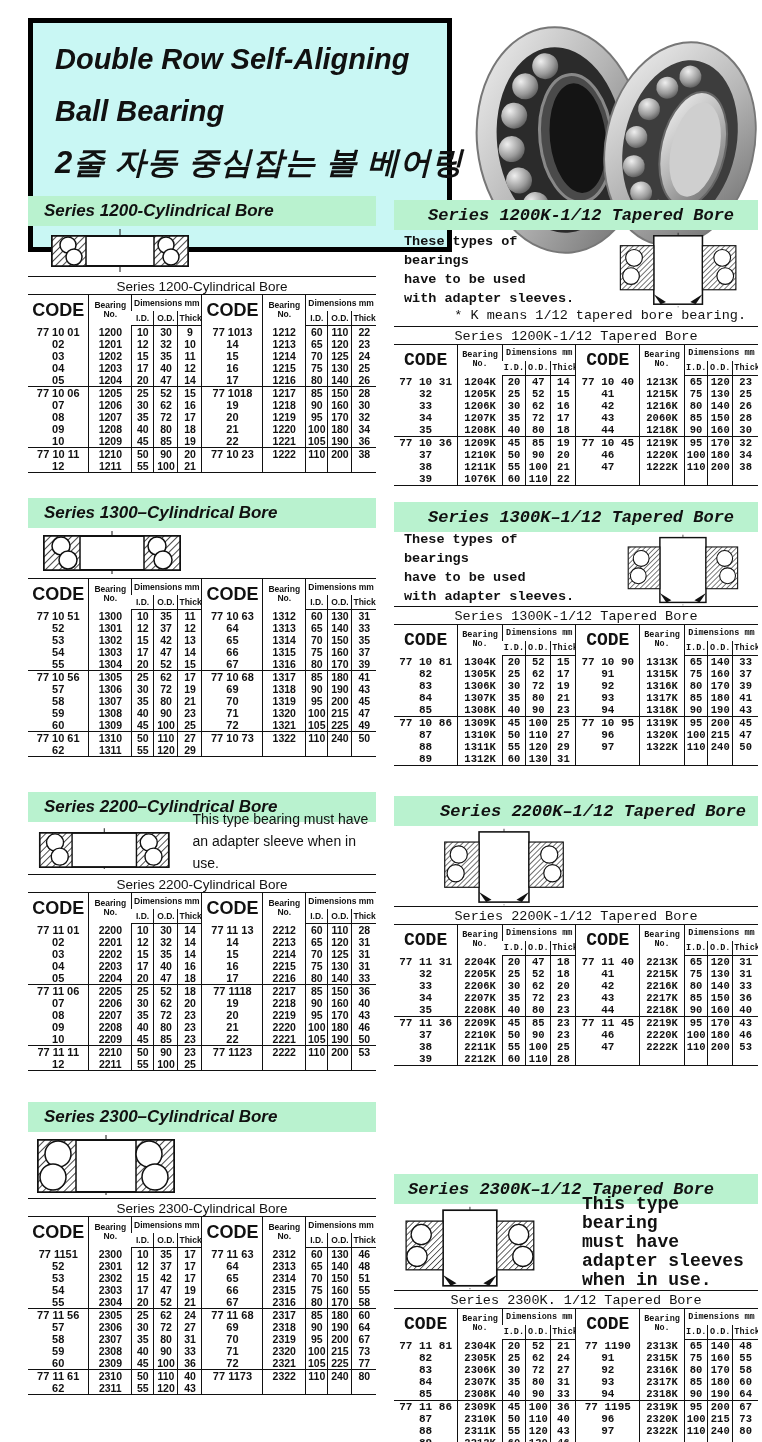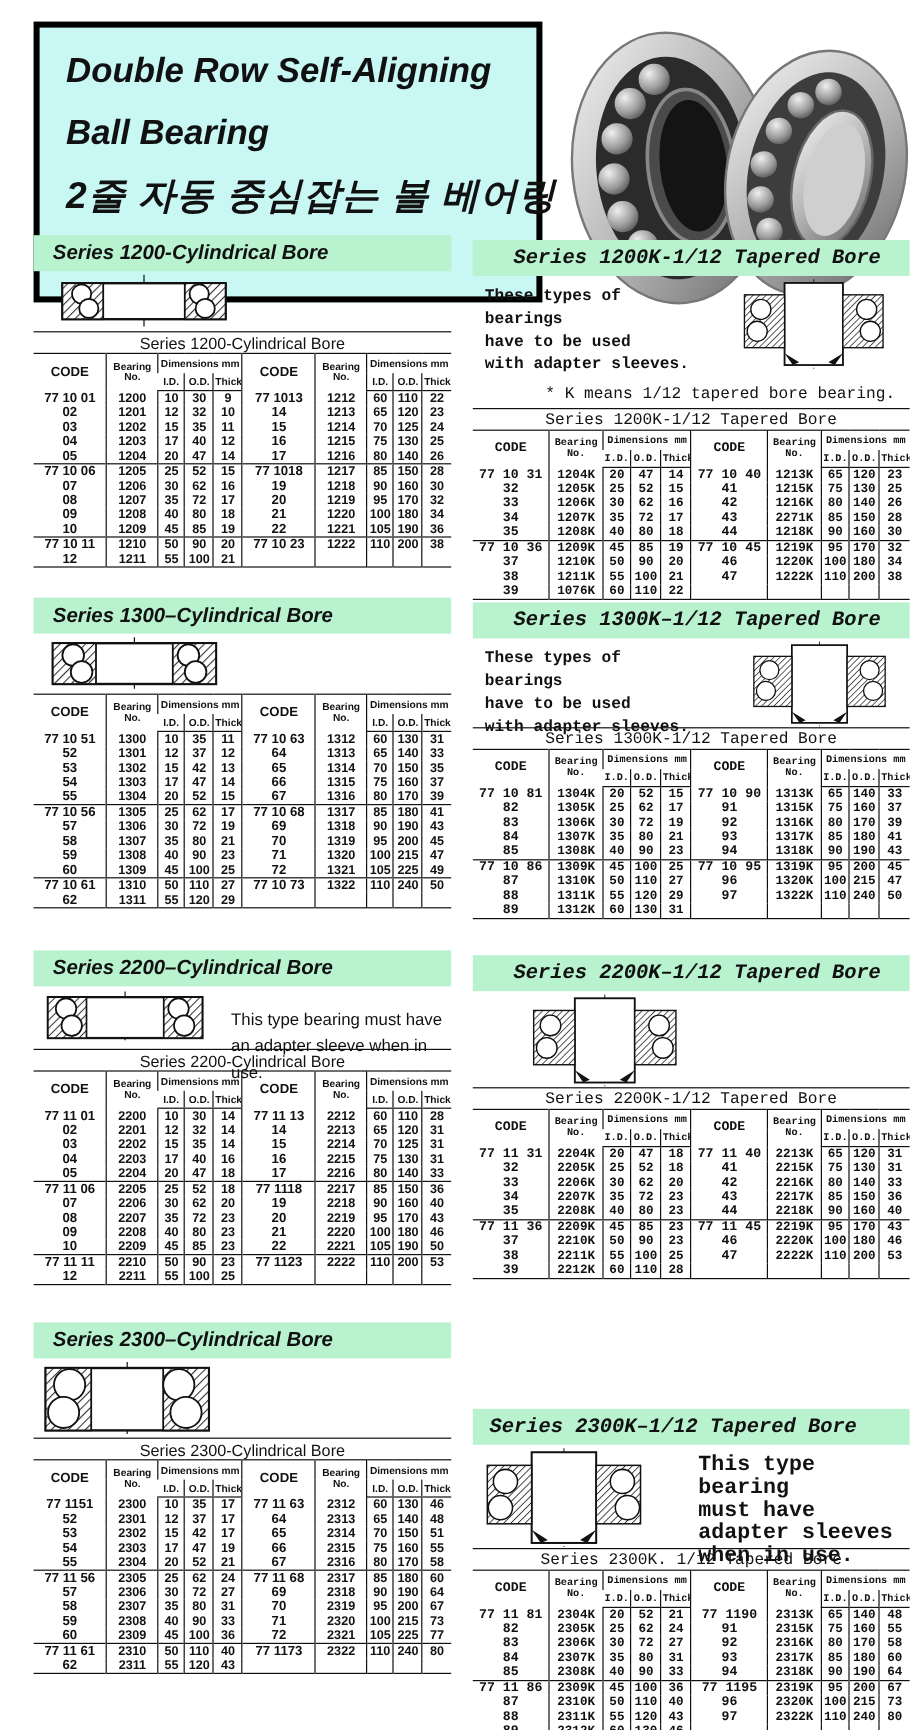--- a/index.html
+++ b/index.html
@@ -10,34 +10,34 @@
              background:#c9f7f4;border:5px solid #000;padding:10px 0 0 22px;box-sizing:border-box;}
   .title-line{font-style:italic;font-weight:bold;font-size:29px;line-height:52px;white-space:nowrap;}
   .title-line.korean{font-style:italic;font-size:31px;letter-spacing:1px;}
   #photos{position:absolute;left:468px;top:12px;}
   
   .section{position:absolute;}
   .sec-left{left:28px;width:348px;}
   .sec-right{left:394px;width:364px;font-family:Liberation Mono, monospace;}
   .bar{background:#b9f2cf;height:30px;display:flex;align-items:center;padding-left:16px;
        font-style:italic;font-weight:bold;font-size:17px;white-space:nowrap;}
-  .figrow{display:flex;align-items:flex-start;}
+  .figrow{display:flex;align-items:flex-end;}
   .note{font-size:13.5px;font-weight:bold;line-height:19px;padding:8px 0 0 10px;}
   .note2{font-size:14px;line-height:22px;padding:16px 0 0 22px;font-weight:normal;}
-  .footnote{font-size:13.5px;text-align:right;padding:0 12px 2px 0;height:16px;margin-top:14px;}
+  .footnote{font-size:13.5px;text-align:right;padding:0 12px 2px 0;height:16px;}
   .table-title{border-top:1.5px solid #111;text-align:center;font-size:13.5px;
                padding:2px 0 3px 0;height:18px;box-sizing:border-box;}
   
   table.data-table{width:100%;border-collapse:collapse;table-layout:fixed;
      border-top:1.5px solid #111;border-bottom:1.5px solid #111;}
   table.data-table th,table.data-table td{border-left:1px solid #111;padding:0 1px;
      text-align:center;overflow:hidden;white-space:nowrap;}
   table.data-table th:first-child,table.data-table td:first-child{border-left:none;}
   table.data-table thead tr:first-child th{border-bottom:none;}
-  th.hcode{font-size:11px;font-weight:bold;height:22px;}
+  th.hcode{font-size:18px;font-weight:bold;height:22px;}
   th.hbear{font-size:8.5px;font-weight:bold;line-height:9px;}
   th.hdims{font-size:8.5px;font-weight:bold;height:16px;border-bottom:1px solid #111;}
   th.hsub{font-size:8.5px;font-weight:bold;height:14px;border-bottom:1px solid #111;}
   td{font-size:10.5px;font-weight:bold;line-height:12px;height:12px;}
   td.c0,td.c5{text-align:right;padding-right:7px;font-size:11px;}
   tr.gs td{border-top:1.5px solid #111;}
   tbody tr:first-child td{border-top:none;}
   .cdash{stroke:#111;stroke-width:1;stroke-dasharray:9 3 2 3;fill:none;}
   .oln{fill:#fff;stroke:#111;}
 </style>
@@ -390,21 +390,21 @@
             <td class="c3">140</td>
             <td class="c4">26</td>
           </tr>
           <tr>
             <td class="c0">34</td>
             <td class="c1">1207K</td>
             <td class="c2">35</td>
             <td class="c3">72</td>
             <td class="c4">17</td>
             <td class="c0">43</td>
-            <td class="c1">2271K</td>
+            <td class="c1">2060K</td>
             <td class="c2">85</td>
             <td class="c3">150</td>
             <td class="c4">28</td>
           </tr>
           <tr>
             <td class="c0">35</td>
             <td class="c1">1208K</td>
             <td class="c2">40</td>
             <td class="c3">80</td>
             <td class="c4">18</td>
@@ -1025,21 +1025,21 @@
             <td class="c1"></td>
             <td class="c2"></td>
             <td class="c3"></td>
             <td class="c4"></td>
           </tr>
         </tbody>
       </table>
   </div>
 
   <div class="section sec-right" style="top:796px">
-    <div class="bar" style="padding-left:34px">
+    <div class="bar" style="padding-left:46px">
       <span>Series 2200K–1/12  Tapered Bore</span>
     </div>
     <div class="figrow" style="height:80px">
       <svg width="168" height="78" viewBox="0 0 168 100" style="margin:2px 0 0 26px">
         <line x1="84" y1="1" x2="84" y2="99" class="cdash"></line>
         <rect x="52" y="5" width="64" height="90" class="oln" stroke-width="2"></rect>
         <rect x="8" y="18" width="44" height="58" fill="url(#hatch)" stroke="#111" stroke-width="1.5"></rect>
         <rect x="116" y="18" width="44" height="58" fill="url(#hatch)" stroke="#111" stroke-width="1.5"></rect>
         <circle cx="26" cy="34" r="11" class="oln" stroke-width="1.5"></circle>
         <circle cx="22" cy="58" r="11" class="oln" stroke-width="1.5"></circle>

